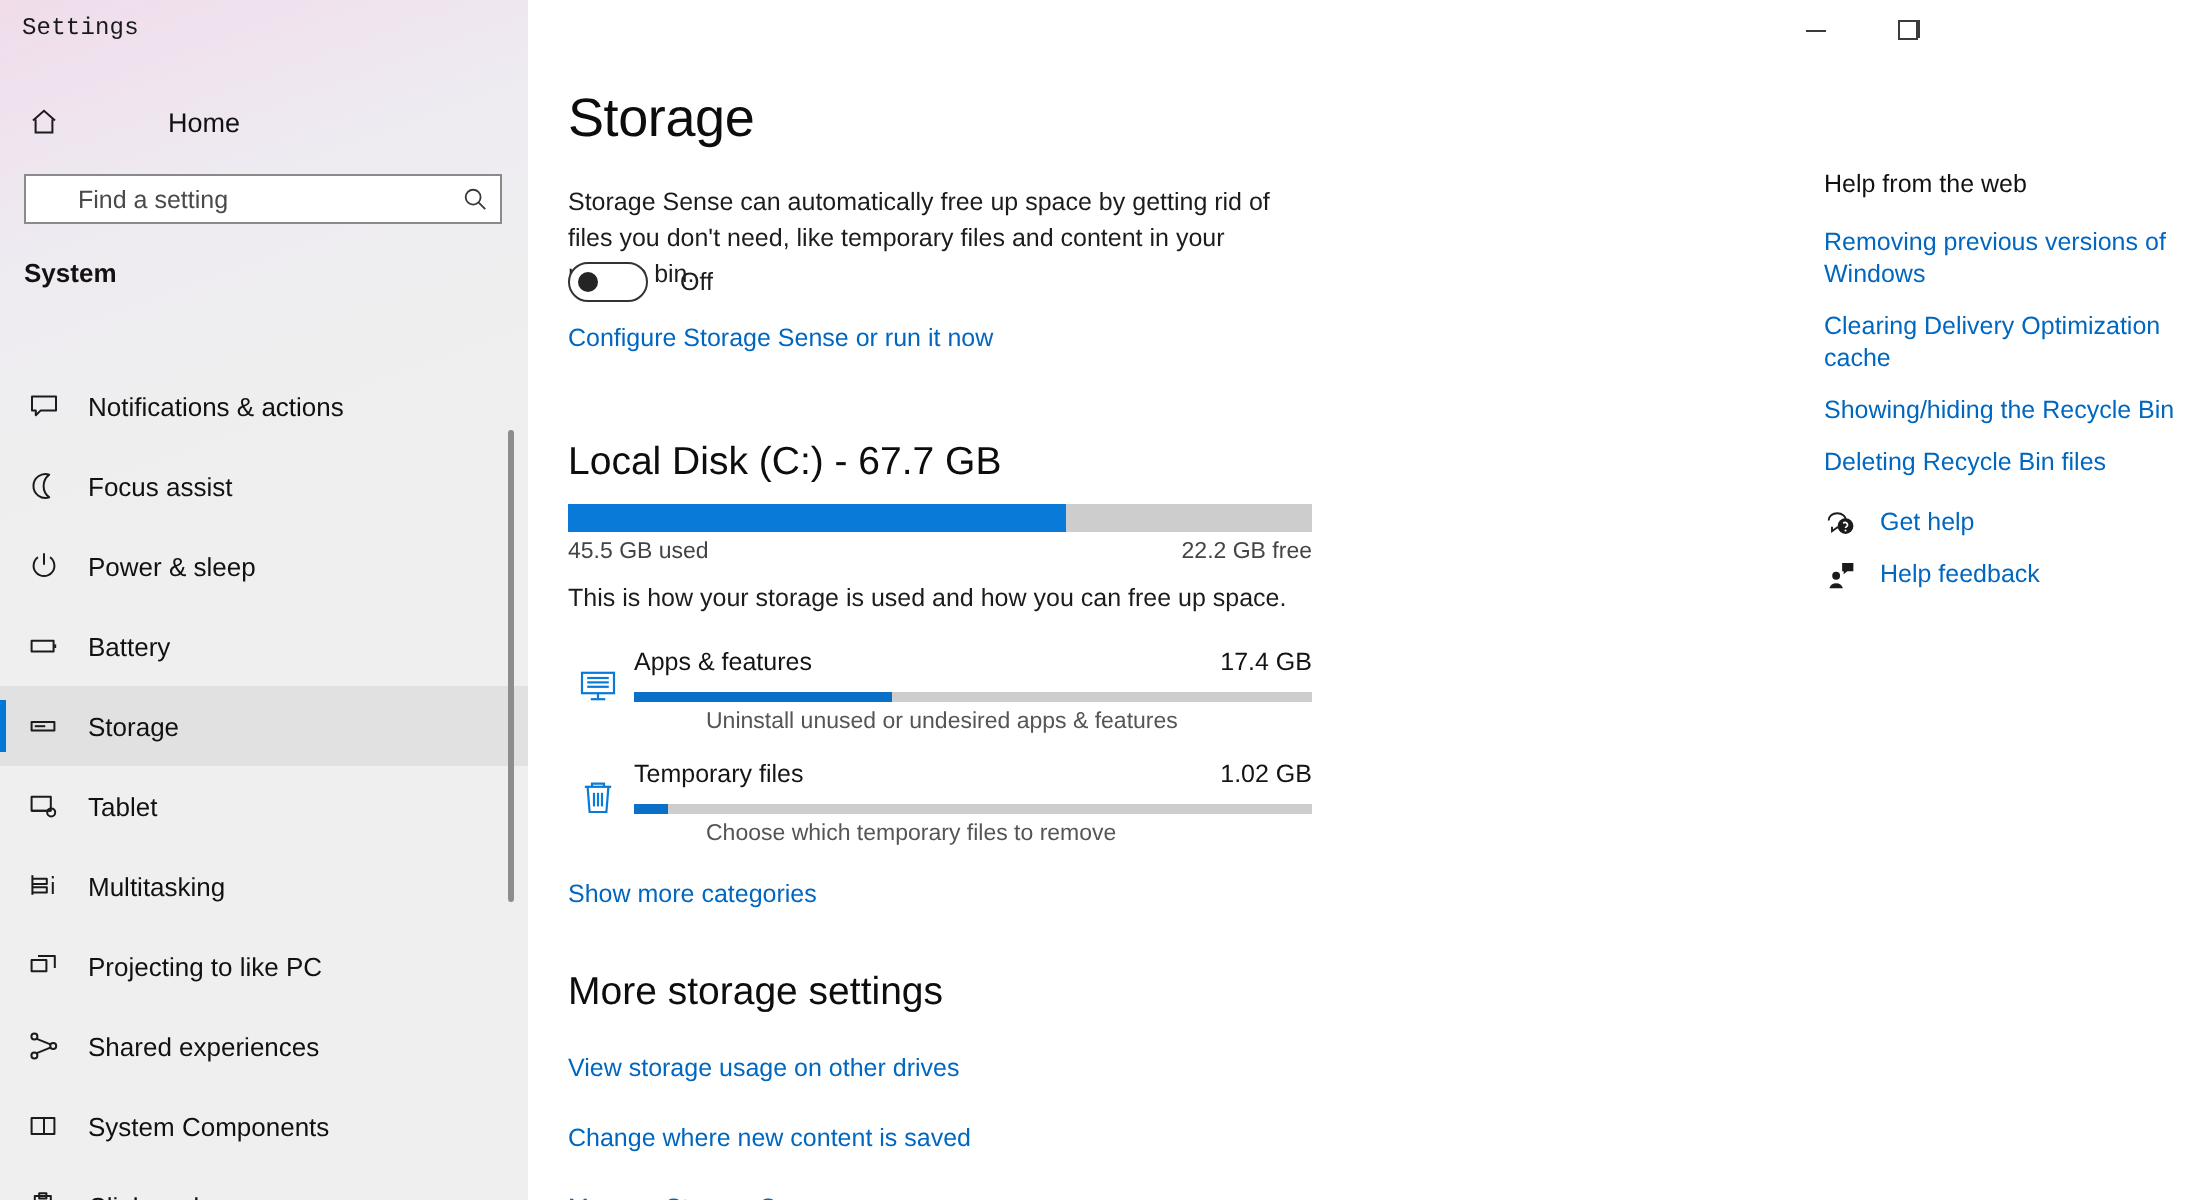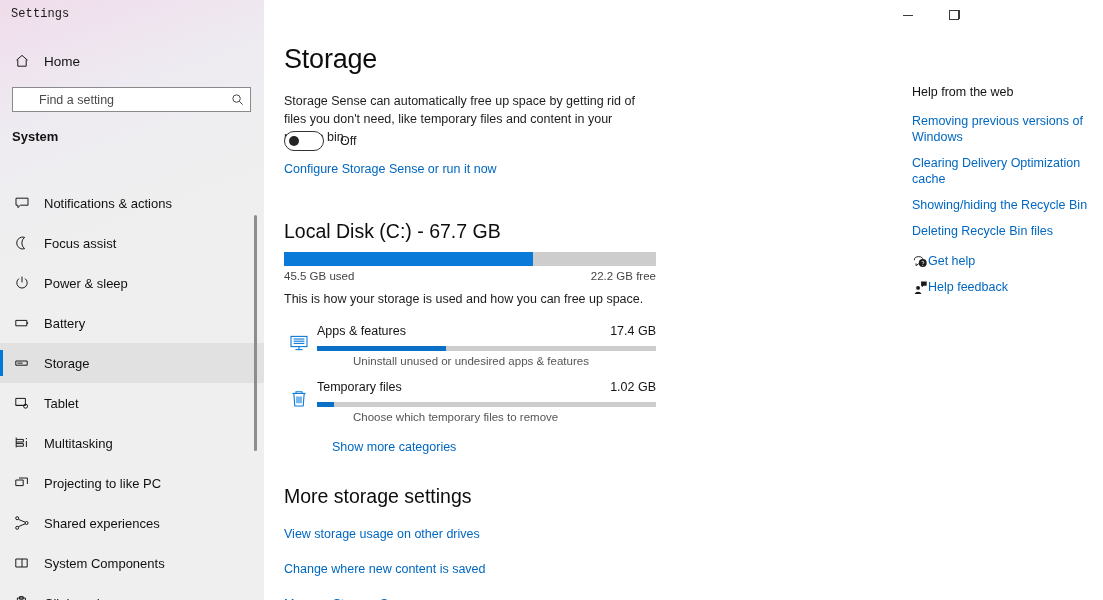--- a/index.html
+++ b/index.html
@@ -57,21 +57,21 @@
         #efe2ee 8%,
         #eeeaf1 18%,
         #eeeef0 30%,
         #efefef 45%,
         #efefef 100%);
     overflow: hidden;
   }
   .home-row {
     position: absolute; left: 0; top: 47px;
     width: 264px; height: 28px;
-    display: flex; align-items: center;
+    display: flex; align-items: center; gap: 40px;
   }
   .home-icon {
     width: 44px; display: flex; align-items: center; justify-content: center;
     color: #1b1b1b;
   }
   .home-label { font-size: 13.5px; color: #111; }
 
   .searchbox {
     position: absolute; left: 12px; top: 87px;
     width: 239px; height: 25px;
@@ -214,21 +214,21 @@
   .cat-bar {
     position: absolute; left: 33px; top: 24px;
     width: 339px; height: 5px; background: #cdcdcd;
   }
   .cat-bar-fill { height: 100%; background: #0a6fc7; }
   .cat-hint {
     position: absolute; left: 33px; top: 33px;
     font-size: 11.5px; color: #555; margin-left: 36px;
   }
 
-  .show-more { position: absolute; left: 20px; top: 410px; margin-left: 48px; }
+  .show-more { position: absolute; left: 20px; top: 410px; }
 
   .more-title {
     position: absolute; left: 20px; top: 455px;
     font-size: 19.5px; color: #0d0d0d;
   }
   .more-links { position: absolute; left: 20px; top: 497px; }
   .more-links a { display: block; margin-bottom: 21px; }
 
   
   .help {
@@ -238,21 +238,21 @@
   .help-title {
     position: absolute; left: 8px; top: 55px;
     font-size: 12.5px; color: #111; font-weight: normal;
   }
   .help-links { position: absolute; left: 8px; top: 83px; width: 195px; }
   .help-links a { display: block; margin-bottom: 10px; line-height: 16px; }
 
   .help-actions { position: absolute; left: 8px; top: 218px; }
   .help-action {
     display: flex; align-items: center;
-    height: 26px; 
+    height: 26px; gap: 12px;
   }
   .help-action-icon {
     width: 16px; display: flex; align-items: center; justify-content: center;
     color: #1b1b1b;
   }
 </style>
 </head>
 <body>
 
 <div id="app">

